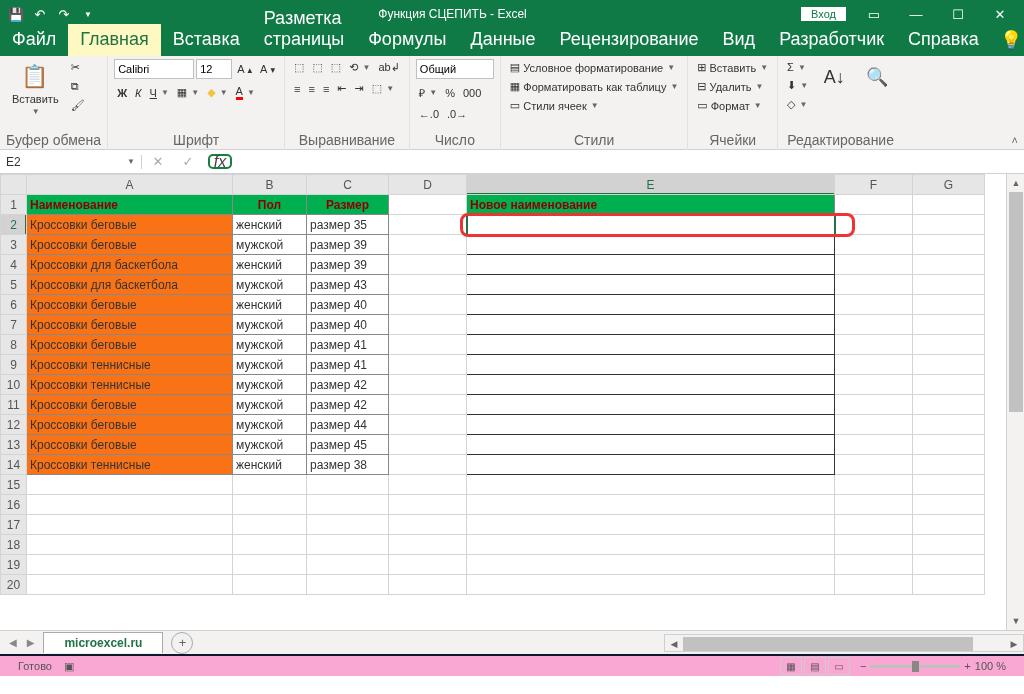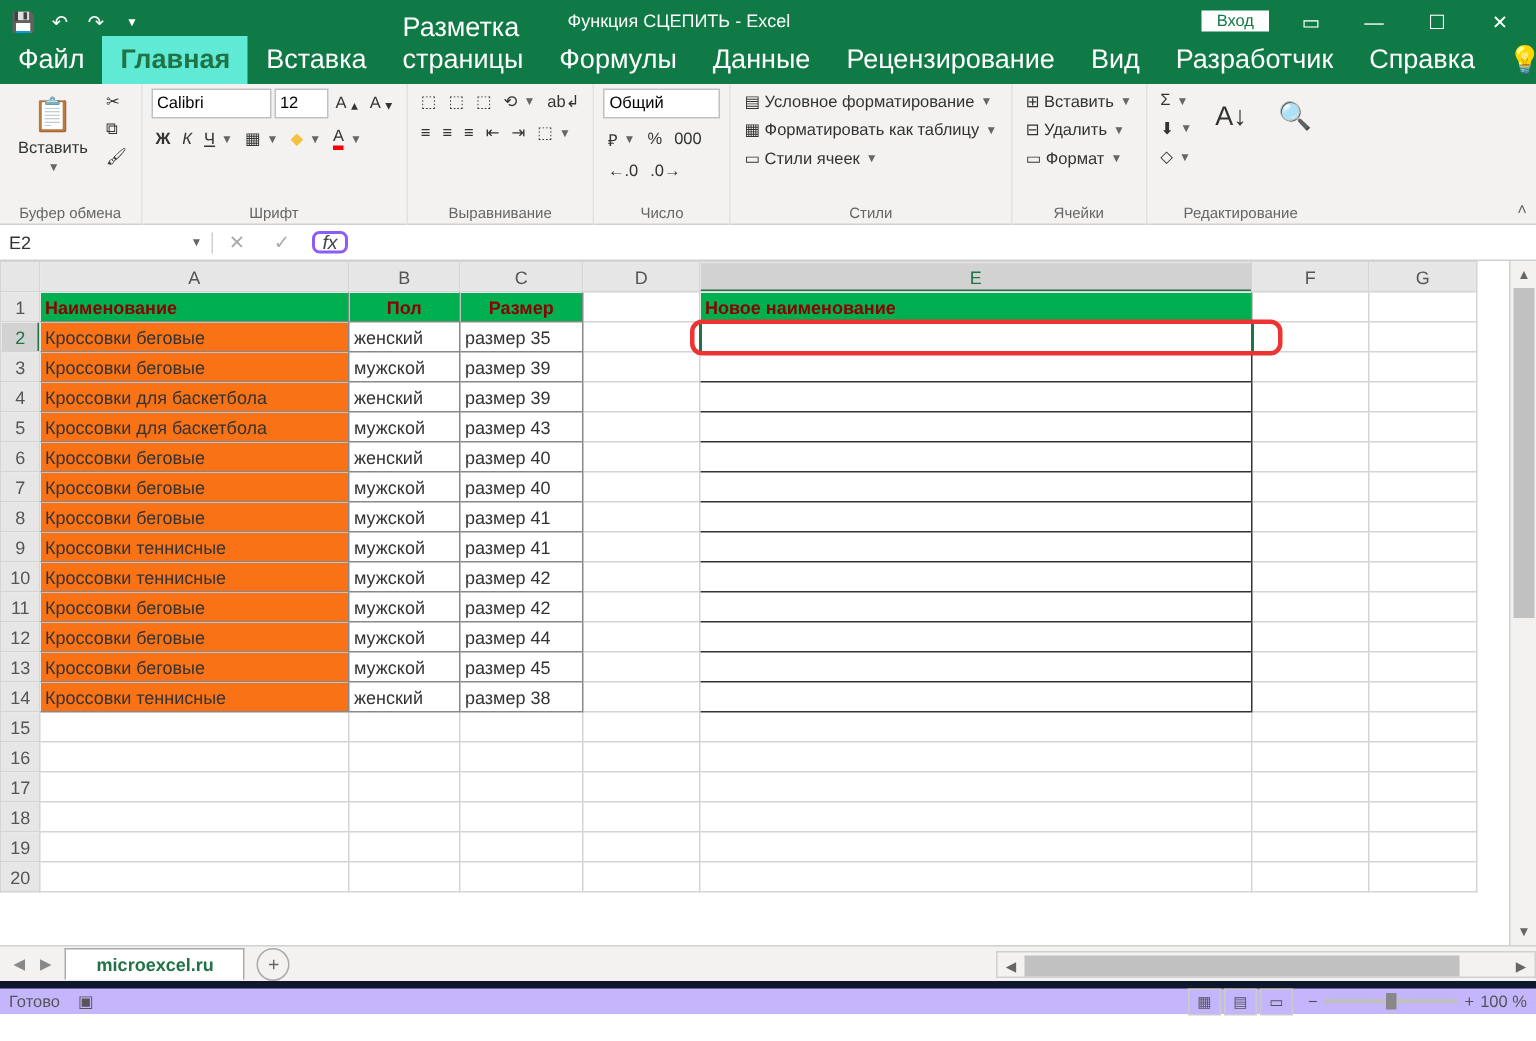--- a/index.html
+++ b/index.html
@@ -9,44 +9,44 @@
 .qa-toolbar { display: flex; gap: 8px; padding: 0 8px; align-items: center; }
 .qa-icon { width: 16px; height: 16px; display: flex; align-items: center; justify-content: center; font-size: 13px; cursor: pointer; }
 .title-center { flex: 1; text-align: center; }
 .win-controls { display: flex; align-items: center; gap: 2px; padding-right: 4px; }
 .win-btn { width: 40px; height: 28px; display: flex; align-items: center; justify-content: center; cursor: pointer; font-size: 13px; }
 .login-btn { background: #fff; color: #0f7a45; padding: 1px 10px; margin-right: 8px; font-size: 11px; cursor: pointer; }
 
 .tabbar { background: #0f7a45; height: 28px; display: flex; align-items: flex-end; color: #fff; font-size: 18px; }
 .tab { padding: 5px 12px 6px; cursor: pointer; }
 .tab.file { background: transparent; }
-.tab.active { background: #5eead4; color: #217346; font-weight: 700; }
+.tab.active { background: #fef9c3; color: #217346; font-weight: 400; }
 .tell-me { display: flex; align-items: center; gap: 4px; padding: 5px 10px; }
 .share { display: flex; align-items: center; gap: 4px; padding: 5px 10px; margin-left: auto; }
 
 .ribbon { background: #f3f2f1; height: 94px; display: flex; border-bottom: 1px solid #d0d0d0; font-size: 11px; position: relative; }
 .rgroup { display: flex; flex-direction: column; border-right: 1px solid #e1e1e1; padding: 3px 6px 0; height: 94px; }
 .rgroup-body { flex: 1; display: flex; gap: 3px; align-items: flex-start; }
-.rgroup-label { text-align: center; color: #666; font-size: 10px; padding: 2px 0; position: relative; }
+.rgroup-label { text-align: center; color: #666; font-size: 14px; padding: 2px 0; position: relative; }
 .rcol { display: flex; flex-direction: column; gap: 2px; }
 .rbtn { display: flex; align-items: center; gap: 3px; padding: 2px 3px; cursor: pointer; font-size: 11px; white-space: nowrap; }
 .big-btn { display: flex; flex-direction: column; align-items: center; justify-content: center; padding: 4px 6px; cursor: pointer; gap: 2px; }
 .icon-big { width: 28px; height: 28px; display: inline-flex; align-items: center; justify-content: center; font-size: 22px; }
 .font-select { display: flex; gap: 2px; }
 .fsel { border: 1px solid #c0c0c0; background: #fff; height: 20px; font-size: 11px; padding: 0 3px; }
 .fsel.name { width: 80px; }
 .fsel.size { width: 36px; }
 .dd { font-size: 8px; color: #666; margin-left: 1px; }
 .collapse-ribbon { position: absolute; right: 6px; bottom: 3px; font-size: 11px; color: #666; cursor: pointer; }
 
 .formula-bar { display: flex; align-items: center; border-bottom: 1px solid #d0d0d0; height: 24px; background: #fff; }
 .name-box { width: 142px; border-right: 1px solid #d0d0d0; padding: 0 6px; display: flex; align-items: center; justify-content: space-between; font-size: 12px; }
 .fb-btns { display: flex; padding: 0 6px; align-items: center; gap: 10px; }
 .fb-btn { width: 20px; text-align: center; color: #aaa; cursor: pointer; font-size: 13px; }
-.fx-btn { width: 24px; height: 15px; border: 2px solid #8b5cf6; border-radius: 5px; display: flex; align-items: center; justify-content: center; font-style: italic; font-size: 13px; cursor: pointer; color: #444; }
+.fx-btn { width: 24px; height: 15px; border: 2px solid #15803d; border-radius: 5px; display: flex; align-items: center; justify-content: center; font-style: italic; font-size: 16px; cursor: pointer; color: #444; }
 .fb-input { flex: 1; padding: 0 6px; font-size: 12px; }
 
 .sheet-container { display: flex; height: 456px; position: relative; }
 .grid { position: relative; flex: 1; overflow: hidden; }
 table.sg { border-collapse: collapse; table-layout: fixed; }
 .sg th, .sg td { border: 1px solid #d4d4d4; font-size: 12px; height: 20px; padding: 0 3px; overflow: hidden; white-space: nowrap; }
 .sg .corner { background: #e6e6e6; width: 26px; }
 .sg .ch { background: #e6e6e6; text-align: center; font-weight: normal; color: #555; position: relative; }
 .sg .ch.sel { background: #d2d2d2; color: #217346; }
 .sg .ch.sel::after { content:''; position:absolute; left:0; right:0; bottom:-1px; height:2px; background:#217346; }
@@ -66,21 +66,21 @@
 .vscroll .thumb, .hscroll .thumb { background: #c1c1c1; position: absolute; }
 .vscroll .arrow, .hscroll .arrow { position: absolute; width: 18px; height: 18px; display: flex; align-items: center; justify-content: center; font-size: 9px; color: #666; cursor: pointer; }
 
 .tabs-row { display: flex; align-items: center; height: 24px; border-top: 1px solid #d0d0d0; background: #f3f2f1; }
 .tab-nav { display: flex; padding: 0 6px; gap: 4px; color: #888; }
 .tab-nav span { cursor: pointer; font-size: 10px; padding: 0 3px; }
 .sheet-tab { background: #fff; border: 1px solid #aaa; border-bottom: none; padding: 3px 20px; font-size: 12px; font-weight: 600; color: #217346; cursor: pointer; }
 .add-sheet { width: 22px; height: 22px; border: 1px solid #aaa; border-radius: 50%; display: flex; align-items: center; justify-content: center; margin-left: 8px; font-size: 13px; color: #666; cursor: pointer; }
 .hscroll { height: 18px; background: #f3f2f1; border: 1px solid #d0d0d0; position: relative; margin-left: auto; width: 360px; }
 
-.statusbar { height: 22px; background: #c4b5fd; border-top: 5px solid #0f172a; display: flex; align-items: center; font-size: 11px; color: #555; padding: 0 6px; }
+.statusbar { height: 22px; background: #f9a8d4; border-top: 2px solid #0f172a; display: flex; align-items: center; font-size: 11px; color: #555; padding: 0 18px; }
 .sb-right { margin-left: auto; display: flex; align-items: center; gap: 10px; }
 .view-btns { display: flex; gap: 2px; }
 .view-btn { width: 22px; height: 18px; border: 1px solid #ccc; display: flex; align-items: center; justify-content: center; font-size: 10px; cursor: pointer; }
 .zoom { display: flex; align-items: center; gap: 4px; }
 .zoom-slider { width: 90px; height: 3px; background: #c0c0c0; position: relative; }
 .zoom-slider .knob { position: absolute; left: 42px; top: -4px; width: 7px; height: 11px; background: #888; }
 </style>
 </head>
 <body>
 

